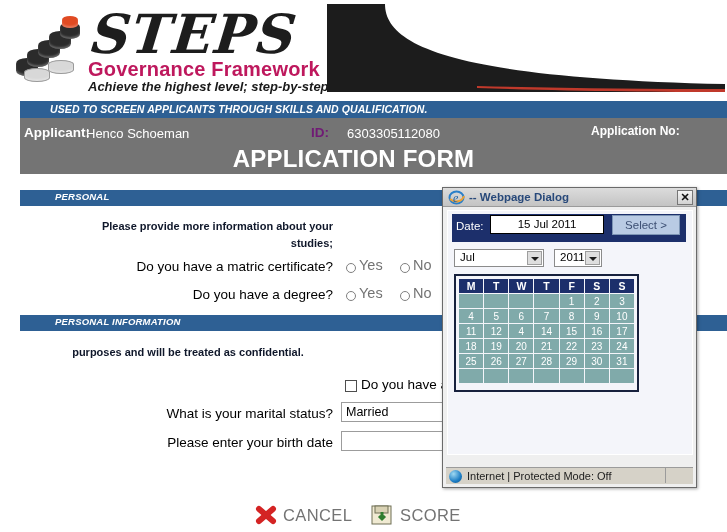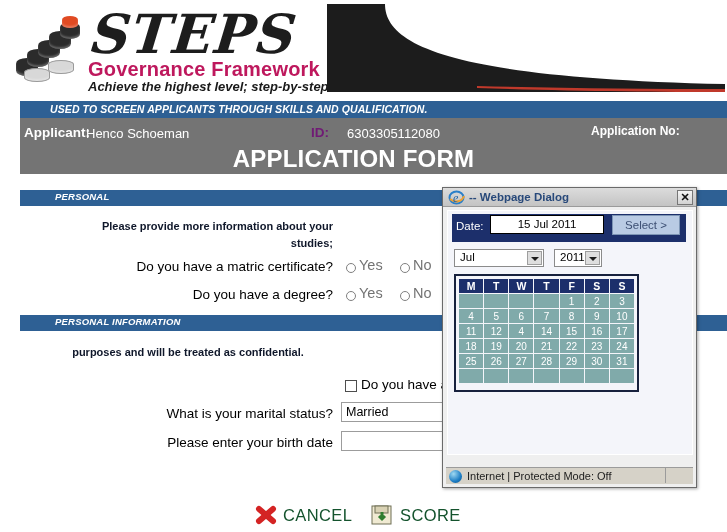--- a/index.html
+++ b/index.html
@@ -46,21 +46,21 @@
   .checkbox{position:absolute;width:12px;height:12px;border:1px solid #4d4d4d;background:#ffffff;box-sizing:border-box;}
 
   .txtfield{position:absolute;height:20px;border:1px solid #9c9c9c;background:#ffffff;box-sizing:border-box;
     font-size:12.5px;color:#000000;padding:2px 0 0 4px;}
 
   
   .tick{position:absolute;width:11px;height:16px;background:#2e6094;}
 
   
   #footer{position:absolute;left:0;top:498px;width:727px;height:34px;background:#ffffff;}
-  .act-text{position:absolute;font-size:16.5px;color:#14532d;letter-spacing:.4px;}
+  .act-text{position:absolute;font-size:16.5px;color:#737373;letter-spacing:.4px;}
 
   
   #dialog{position:absolute;left:442px;top:187px;width:255px;height:301px;
     background:#efefef;border:1px solid #6a6a6a;box-shadow:1px 1px 3px rgba(0,0,0,.35);box-sizing:border-box;}
   #dlg-titlebar{position:absolute;left:0;top:0;width:100%;height:19px;
     background:linear-gradient(#dcdcdc,#c3c3c3);border-bottom:1px solid #9a9a9a;box-sizing:border-box;}
   #dlg-title{position:absolute;left:26px;top:3px;font-size:11.5px;font-weight:bold;color:#28497a;}
   #dlg-close{position:absolute;right:3px;top:2px;width:16px;height:15px;
     background:linear-gradient(#f4f4f4,#d2d2d2);border:1px solid #767676;box-sizing:border-box;
     font-size:11px;font-weight:bold;color:#111;text-align:center;line-height:13px;cursor:pointer;}

